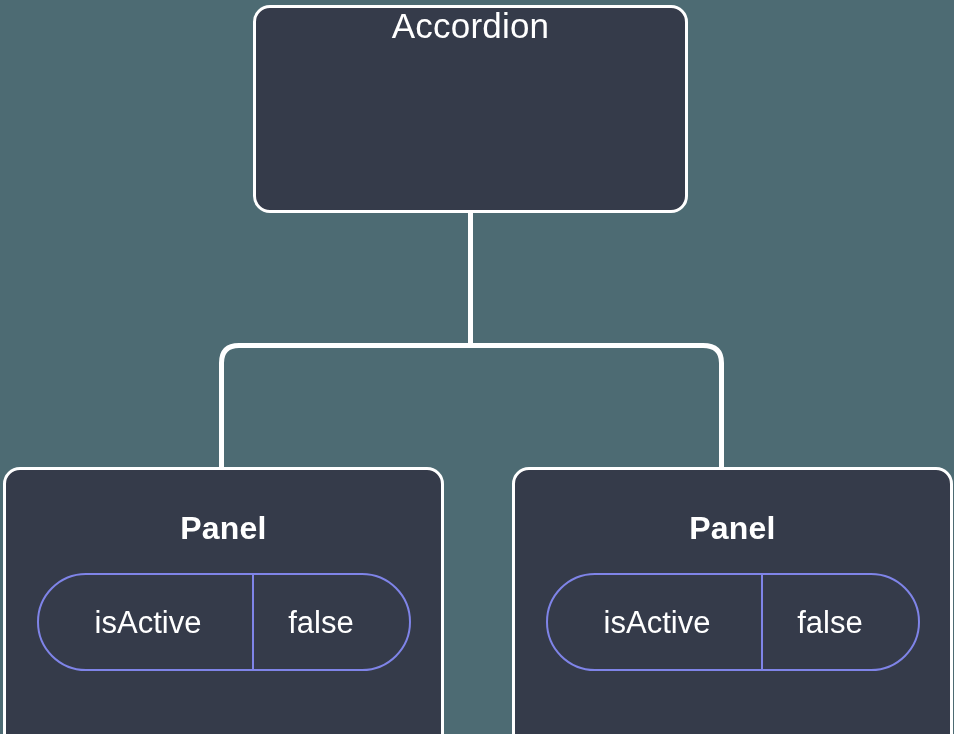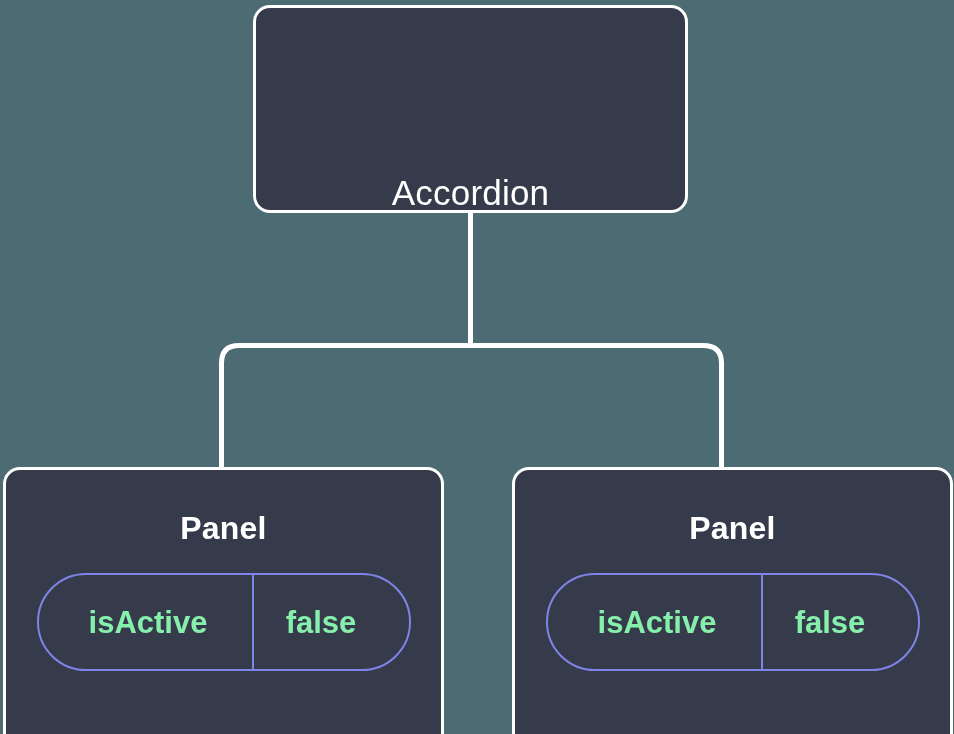--- a/index.html
+++ b/index.html
@@ -41,21 +41,21 @@
     display: flex;
     flex-direction: column;
     align-items: center;
   }
 
   .node-root {
     left: 253px;
     top: 5px;
     width: 435px;
     height: 208px;
-    justify-content: flex-end;
+    justify-content: flex-start;
   }
 
   .node-child {
     top: 467px;
     width: 441px;
     height: 290px;
     justify-content: flex-start;
     padding-top: 42px;
   }
   .node-child.left  { left: 3px; }
@@ -83,23 +83,23 @@
     border-radius: 49px;
     display: flex;
     align-items: stretch;
     background: transparent;
     overflow: hidden;
   }
   .pill-cell {
     display: flex;
     align-items: center;
     justify-content: center;
-    color: #86efac;
+    color: #ffffff;
     font-size: 31px;
-    font-weight: 700;
+    font-weight: 400;
     line-height: 1;
     white-space: nowrap;
     box-sizing: border-box;
   }
   .pill-key {
     width: 213px;
     padding-left: 6px;
   }
   .pill-divider {
     width: 2px;

